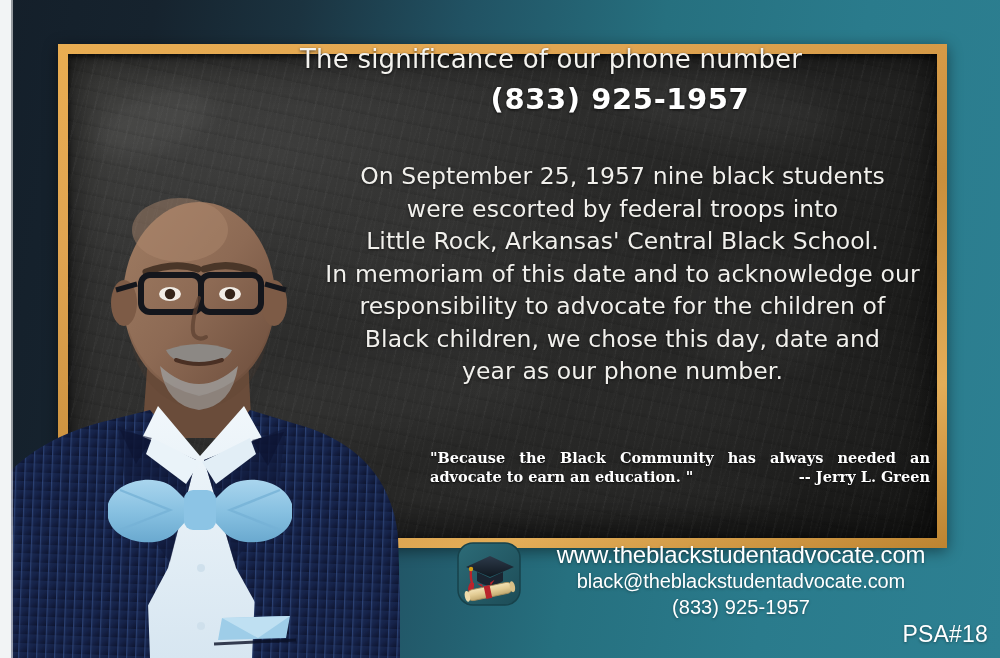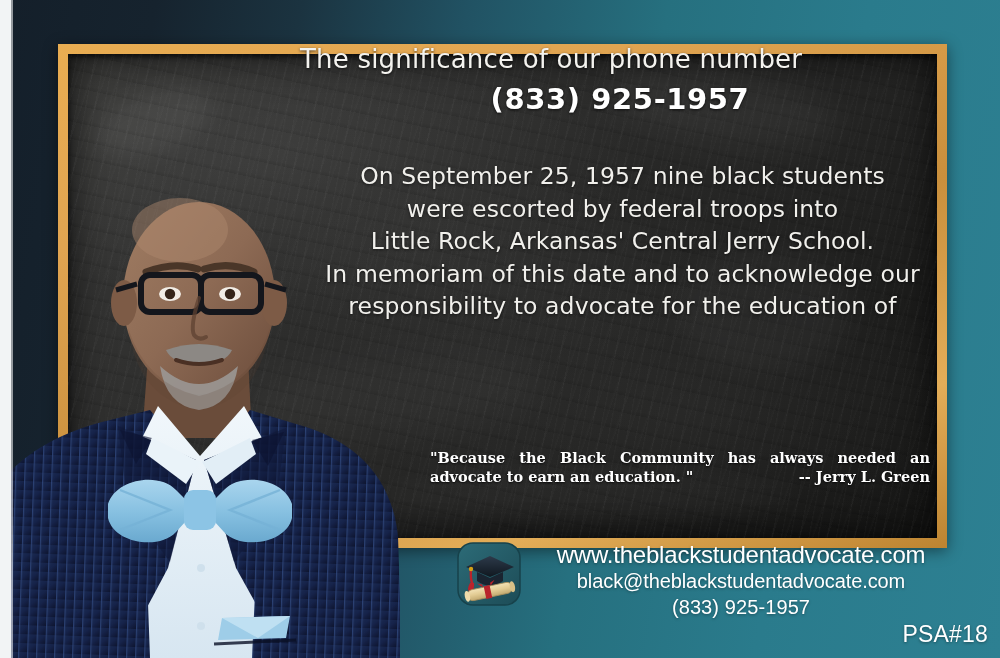--- a/index.html
+++ b/index.html
@@ -150,23 +150,25 @@
   </div>
 
   <div class="board-content">
 
     <div class="headline">The significance of our phone number</div>
     <div class="headline-phone">(833) 925-1957</div>
 
     <div class="body-text">
       <span class="ln">On September 25, 1957 nine black students</span>
       <span class="ln">were escorted by federal troops into</span>
-      <span class="ln">Little Rock, Arkansas' Central Jerry School.</span>
+      <span class="ln">Little Rock, Arkansas' Central Black School.</span>
       <span class="ln">In memoriam of this date and to acknowledge our</span>
-      <span class="ln">responsibility to advocate for the education of</span>
+      <span class="ln">responsibility to advocate for the children of</span>
+      <span class="ln">Black children, we chose this day, date and</span>
+      <span class="ln">year as our phone number.</span>
     </div>
 
     <div class="quote-block">
       <span class="quote-line1">"Because the Black Community has always needed an</span>
       <span class="quote-line2">
         <span>advocate to earn an education. "</span>
         <span>-- Jerry L. Green</span>
       </span>
     </div>
   </div>

